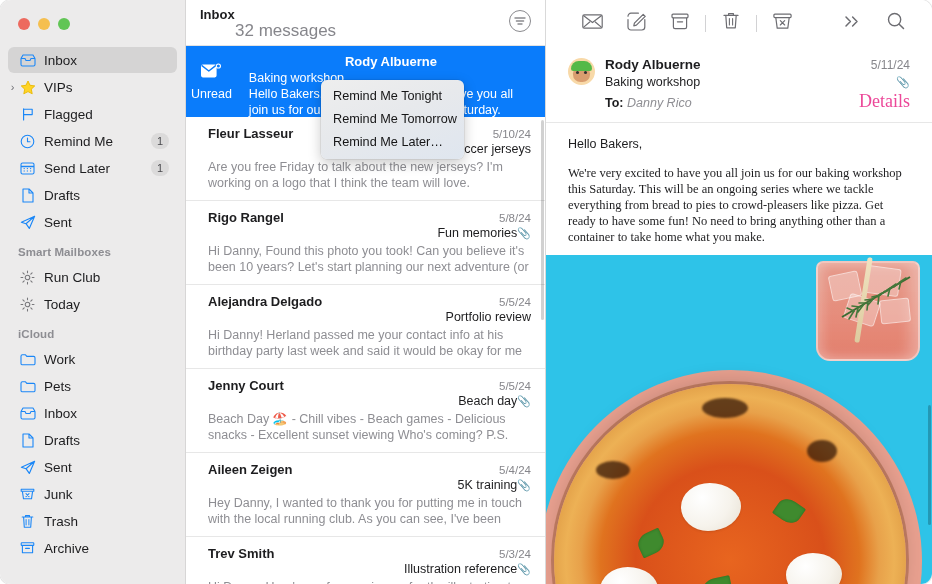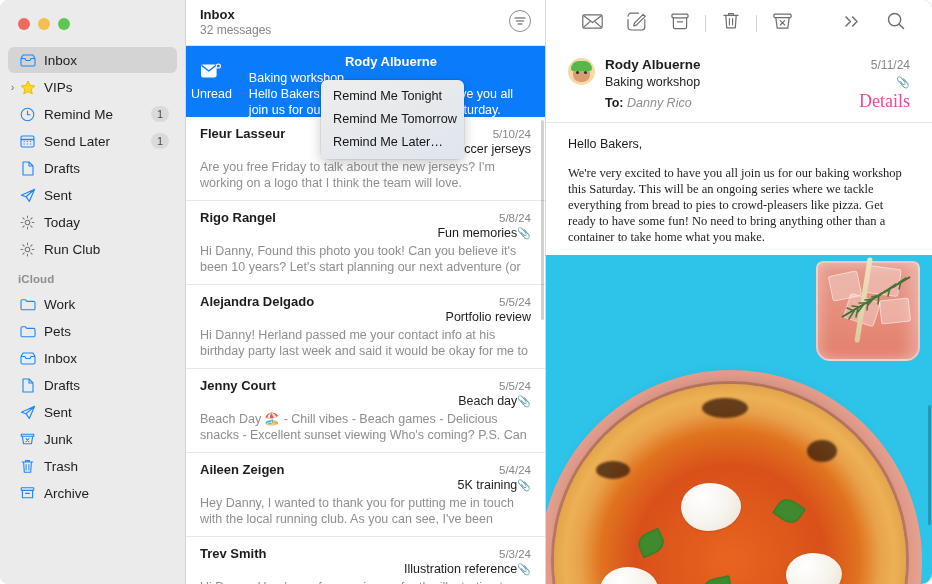--- a/index.html
+++ b/index.html
@@ -100,21 +100,21 @@
   }
   .list-header {
     height: 46px;
     padding: 7px 14px 0 14px;
     border-bottom: 1px solid #e3e3e3;
     display: flex; align-items: flex-start;
     justify-content: space-between;
     background: #fff;
   }
   .lh-title { font-size: 13px; font-weight: bold; color: #1d1d1f; line-height: 16px; }
-  .lh-sub { font-size: 12px; color: #86868b; line-height: 15px; }
+  .lh-sub { font-size: 17px; color: #86868b; line-height: 15px; margin-left: 35px; }
   .filter-btn {
     width: 22px; height: 22px; margin-top: 3px;
     border-radius: 50%;
     border: 1.3px solid #8a8a8e;
     display: flex; align-items: center; justify-content: center;
     color: #8a8a8e;
   }
 
   .swipe-row {
     height: 71px;
@@ -136,21 +136,21 @@
     background: #0a7cfb;
     color: #fff;
     padding: 7px 12px 0 12px;
     overflow: hidden;
   }
   .msg-sel .from { font-size: 13px; font-weight: bold; text-align: center; line-height: 17px; }
   .msg-sel .subj { font-size: 12.5px; line-height: 16px; }
   .msg-sel .prev { font-size: 12.5px; line-height: 16px; }
 
   .msg {
-    padding: 9px 14px 9px 14px;
+    padding: 9px 14px 9px 22px;
     border-bottom: 1px solid #e7e7e7;
     position: relative;
     cursor: default;
   }
   .msg-top { display: flex; justify-content: space-between; align-items: baseline; }
   .msg-from { font-size: 13px; font-weight: bold; color: #1d1d1f; }
   .msg-date { font-size: 11.5px; color: #86868b; }
   .msg-mid { display: flex; justify-content: flex-end; align-items: center; }
   .msg-subj { font-size: 12.5px; color: #1d1d1f; line-height: 17px; }
   .clip { color: #9a9a9e; font-size: 11px; }
@@ -360,20 +360,28 @@
     <div class="sb-item indent">
       <span class="sb-disc">›</span>
       <span class="sb-ico">
         <svg width="16" height="15" viewBox="0 0 16 15">
             <path d="M8 1l2.05 4.3 4.7.6-3.45 3.25.9 4.65L8 11.6l-4.2 2.2.9-4.65L1.25 5.9l4.7-.6z" fill="#ffd426" stroke="#e8b800" stroke-width="0.9" stroke-linejoin="round"></path>
           </svg>
       </span>
       <span class="sb-label">VIPs</span>
     </div>
 
+    <div class="sb-item indent">
+      <span class="sb-ico">
+        <svg width="14" height="14" viewBox="0 0 14 14">
+            <path d="M2.6 13V1.8M2.6 2.2h8.6v5.4H2.6" fill="none" stroke="#1b87f7" stroke-width="1.15" stroke-linejoin="round" stroke-linecap="round"></path>
+          </svg>
+      </span>
+      <span class="sb-label">Flagged</span>
+    </div>
 
     <div class="sb-item indent">
       <span class="sb-ico">
         <svg width="15" height="15" viewBox="0 0 15 15">
             <circle cx="7.5" cy="7.5" r="6.3" fill="none" stroke="#1b87f7" stroke-width="1.1"></circle>
             <path d="M7.5 4v3.7H10" fill="none" stroke="#1b87f7" stroke-width="1.1" stroke-linecap="round"></path>
           </svg>
       </span>
       <span class="sb-label">Remind Me</span>
       <span class="sb-badge">1</span>
@@ -403,39 +411,40 @@
 
     <div class="sb-item indent">
       <span class="sb-ico">
         <svg width="16" height="15" viewBox="0 0 16 15">
             <path d="M14.6 1.3L1.4 7.2l4.6 1.5M14.6 1.3L6 8.7M14.6 1.3L9.3 13.4 6 8.7" fill="none" stroke="#1b87f7" stroke-width="1.15" stroke-linejoin="round" stroke-linecap="round"></path>
           </svg>
       </span>
       <span class="sb-label">Sent</span>
     </div>
 
+    <div class="sb-section tight">Smart Mailboxes</div>
 
     <div class="sb-item indent">
       <span class="sb-ico">
         <svg width="15" height="15" viewBox="0 0 15 15">
             <circle cx="7.5" cy="7.5" r="2.3" fill="none" stroke="#77777b" stroke-width="1.05"></circle>
             <path d="M7.5 1v1.8M7.5 12.2V14M14 7.5h-1.8M2.8 7.5H1M12.1 2.9l-1.3 1.3M4.2 10.8l-1.3 1.3M12.1 12.1l-1.3-1.3M4.2 4.2L2.9 2.9" stroke="#77777b" stroke-width="1.05" stroke-linecap="round"></path>
           </svg>
       </span>
-      <span class="sb-label">Today</span>
+      <span class="sb-label">Run Club</span>
     </div>
 
     <div class="sb-item indent">
       <span class="sb-ico">
         <svg width="15" height="15" viewBox="0 0 15 15">
             <circle cx="7.5" cy="7.5" r="2.3" fill="none" stroke="#77777b" stroke-width="1.05"></circle>
             <path d="M7.5 1v1.8M7.5 12.2V14M14 7.5h-1.8M2.8 7.5H1M12.1 2.9l-1.3 1.3M4.2 10.8l-1.3 1.3M12.1 12.1l-1.3-1.3M4.2 4.2L2.9 2.9" stroke="#77777b" stroke-width="1.05" stroke-linecap="round"></path>
           </svg>
       </span>
-      <span class="sb-label">Run Club</span>
+      <span class="sb-label">Today</span>
     </div>
 
     <div class="sb-section tight">iCloud</div>
 
     <div class="sb-item indent">
       <span class="sb-ico">
         <svg width="16" height="13" viewBox="0 0 16 13">
             <path d="M1 3.2a1.4 1.4 0 011.4-1.4h3.1l1.3 1.6h6.8A1.4 1.4 0 0115 4.8v5.6a1.4 1.4 0 01-1.4 1.4H2.4A1.4 1.4 0 011 10.4z" fill="none" stroke="#1b87f7" stroke-width="1.1" stroke-linejoin="round"></path>
           </svg>
       </span>

